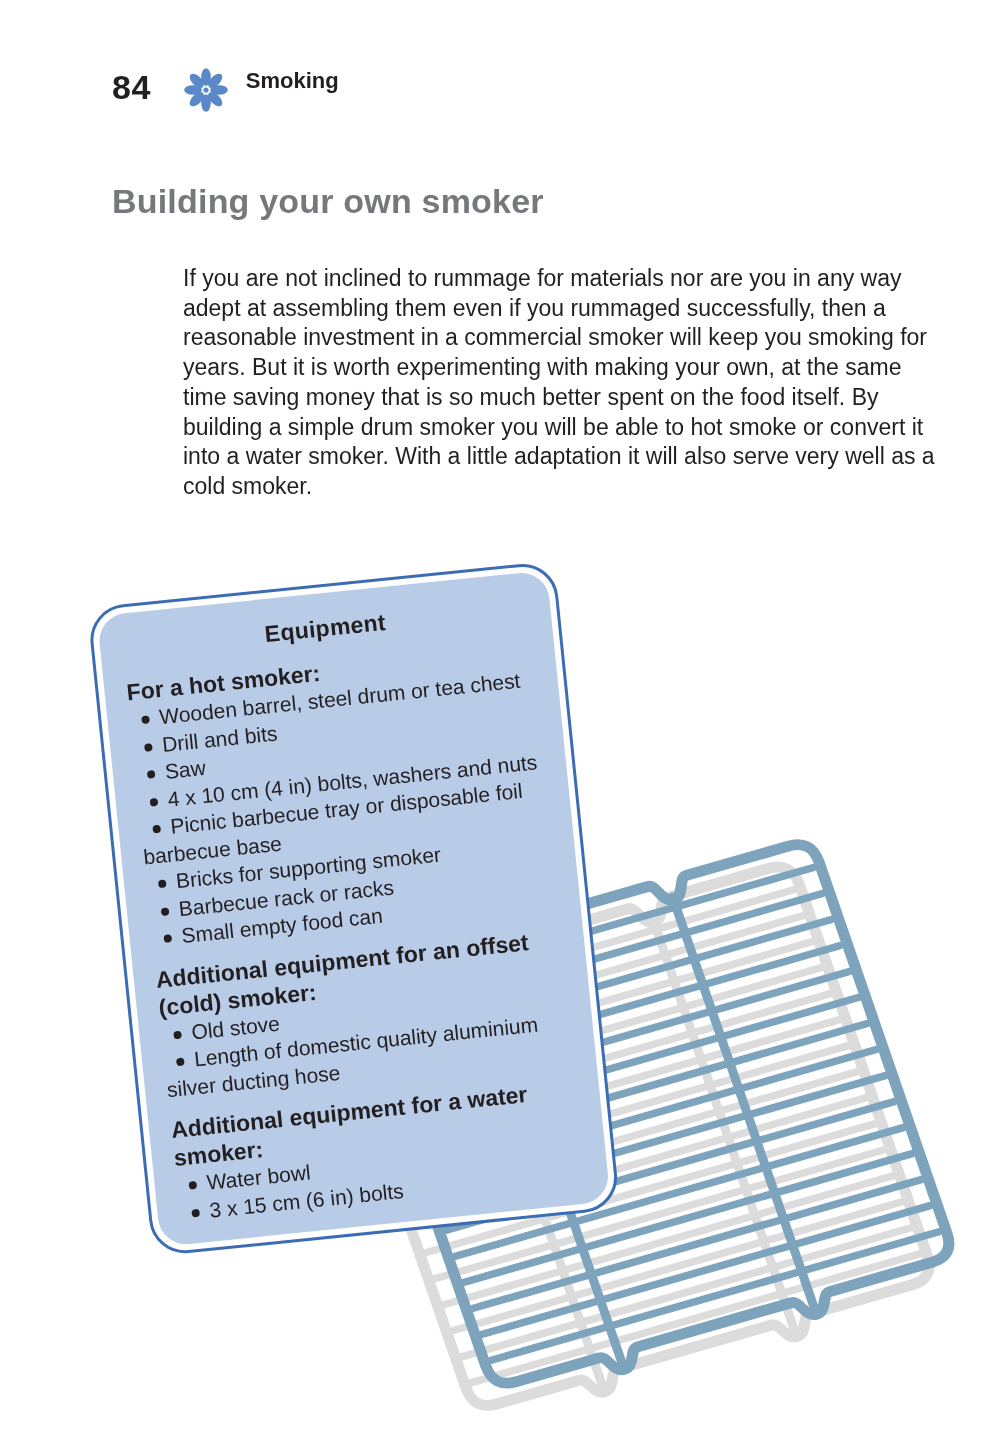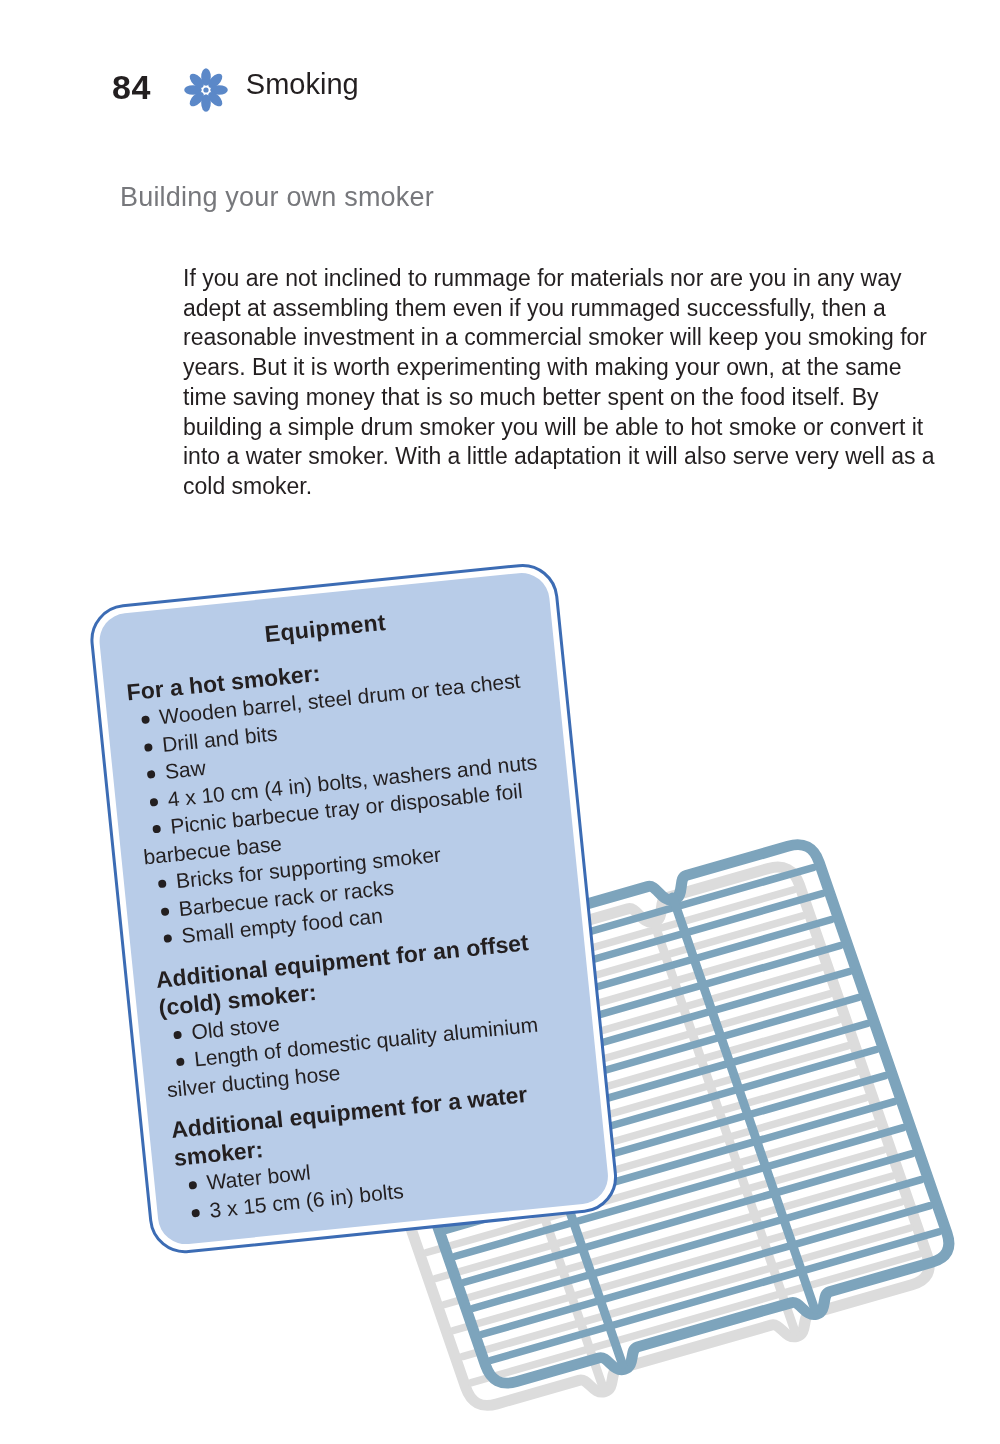--- a/index.html
+++ b/index.html
@@ -11,25 +11,25 @@
     position:relative;
     overflow:hidden;
   }
   
   .runhead{
     position:absolute;left:112px;top:68px;
     display:flex;align-items:flex-start;
   }
   .pagenum{font-size:34px;font-weight:bold;color:#231f20;letter-spacing:.5px;}
   .flower{margin:0 18px 0 33px;display:block;}
-  .section{font-size:29px;color:#231f20;}
+  .section{font-size:22px;color:#231f20;font-weight:bold;}
   
   .h1{
     position:absolute;left:112px;top:182px;
-    font-size:27px;font-weight:normal;color:#77787c;letter-spacing:.2px;margin-left:8px;
+    font-size:34px;font-weight:bold;color:#77787c;letter-spacing:.2px;
   }
   
   .intro{
     position:absolute;left:183px;top:241px;width:758px;
     font-size:23px;line-height:29.7px;color:#231f20;
   }
   
   .rack{
     position:absolute;left:310px;top:942px;
     width:560px;height:520px;

